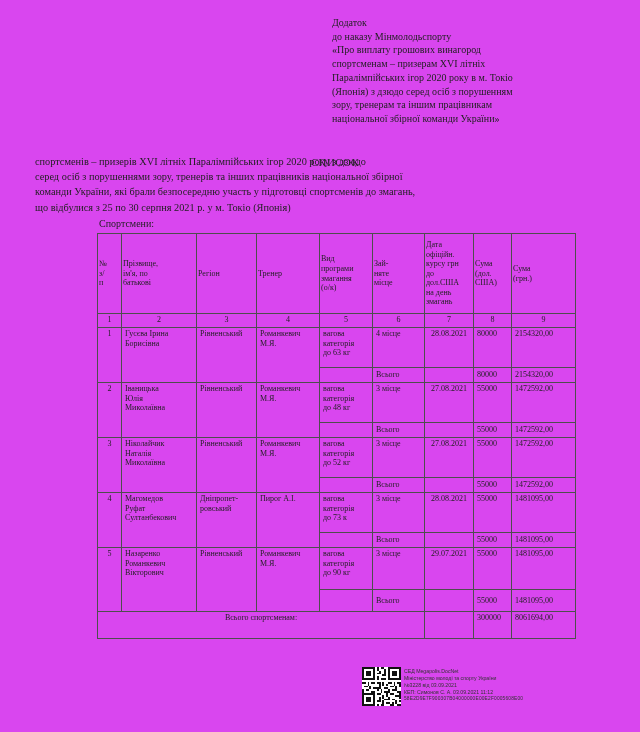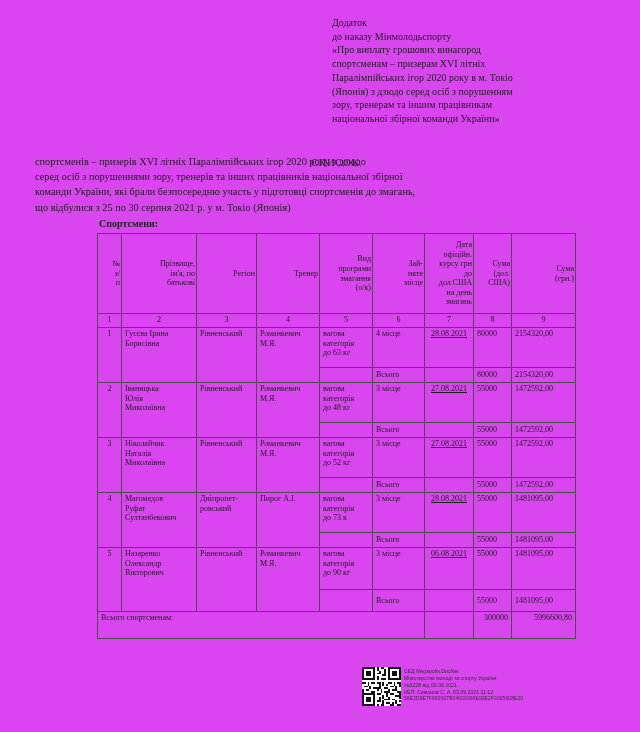--- a/index.html
+++ b/index.html
@@ -13,47 +13,47 @@
   }
   .list-title{
     position:absolute;left:35px;top:156px;width:600px;text-align:center;
     font-size:11px;letter-spacing:.4px;
   }
   .list-subtitle{
     position:absolute;left:35px;top:154px;width:600px;text-align:left;
     font-size:10.3px;line-height:15.2px;white-space:pre-line;
   }
   .section-label{
-    position:absolute;left:99px;top:218px;font-size:10px;font-weight:bold;
+    position:absolute;left:99px;top:218px;font-size:10px;
   }
   table.athletes{
     position:absolute;left:97px;top:233px;width:478px;
     border-collapse:collapse;table-layout:fixed;
   }
   table.athletes td,table.athletes th{
     border:1px solid #4e4e4e;font-size:8px;font-weight:normal;
     line-height:1.2;padding:1px 3px;vertical-align:top;
     white-space:pre-line;overflow:hidden;
   }
   tr.hdr{height:80px;}
-  tr.hdr th{text-align:right;vertical-align:middle;padding:1px 1px;}
+  tr.hdr th{text-align:left;vertical-align:middle;padding:1px 1px;}
   tr.nums{height:14px;}
   tr.nums td{text-align:center;padding:0;line-height:12px;}
   tr.main{height:40px;}
   tr.main.tall{height:42px;}
   tr.trow{height:15px;}
   tr.trow.tall{height:22px;}
   tr.trow td{vertical-align:middle;}
   .cnum{text-align:center;}
-  .cdate{text-align:center;text-decoration:underline;}
+  .cdate{text-align:center;}
   .cmoney{}
   .tlabel{font-weight:bold;}
   tr.grand{height:27px;}
-  .glabel{font-weight:bold;text-align:left;vertical-align:bottom;padding-right:5px;font-size:8.5px;}
-  .gmoney{text-align:right;vertical-align:top;}
+  .glabel{font-weight:bold;text-align:center;vertical-align:bottom;padding-right:5px;font-size:8.5px;}
+  .gmoney{vertical-align:top;}
   .stamp{position:absolute;left:362px;top:666px;}
   .qr{position:absolute;left:0;top:1px;width:39px;height:39px;}
   .stamp-text{
     position:absolute;left:42px;top:2px;width:220px;
     font-family:"Liberation Sans","DejaVu Sans",sans-serif;
     font-size:5.2px;line-height:6.9px;color:#333;
   }
   .stamp-text .hash{font-size:4.8px;letter-spacing:.2px;}
 </style>
 </head>
@@ -222,46 +222,46 @@
         <td></td>
         <td class="tlabel">Всього</td>
         <td></td>
         <td class="cmoney">55000</td>
         <td class="cmoney">1481095,00</td>
       </tr>
 
       <tr class="main tall">
         <td class="cnum" rowspan="2">5</td>
         <td rowspan="2">Назаренко
-Олександр
+Романкевич
 Вікторович</td>
         <td rowspan="2">Рівненський</td>
         <td rowspan="2">Романкевич
 М.Я.</td>
         <td>вагова
 категорія
 до 90 кг</td>
         <td>3 місце</td>
-        <td class="cdate">06.08.2021</td>
+        <td class="cdate">29.07.2021</td>
         <td class="cmoney">55000</td>
         <td class="cmoney">1481095,00</td>
       </tr>
       <tr class="trow tall">
         <td></td>
         <td class="tlabel">Всього</td>
         <td></td>
         <td class="cmoney">55000</td>
         <td class="cmoney">1481095,00</td>
       </tr>
 
       <tr class="grand">
         <td class="glabel" colspan="6">Всього спортсменам:</td>
         <td></td>
         <td class="gmoney">300000</td>
-        <td class="gmoney">5996600,80</td>
+        <td class="gmoney">8061694,00</td>
       </tr>
     </tbody>
   </table>
 
   <div class="stamp">
     <svg class="qr" viewBox="0 0 21 21" shape-rendering="crispEdges" xmlns="http://www.w3.org/2000/svg">
       <rect x="0" y="0" width="21" height="21" fill="#fff"></rect>
       <rect x="0" y="0" width="7" height="7" fill="#111"></rect>
       <rect x="1" y="1" width="5" height="5" fill="#fff"></rect>
       <rect x="2" y="2" width="3" height="3" fill="#111"></rect>

